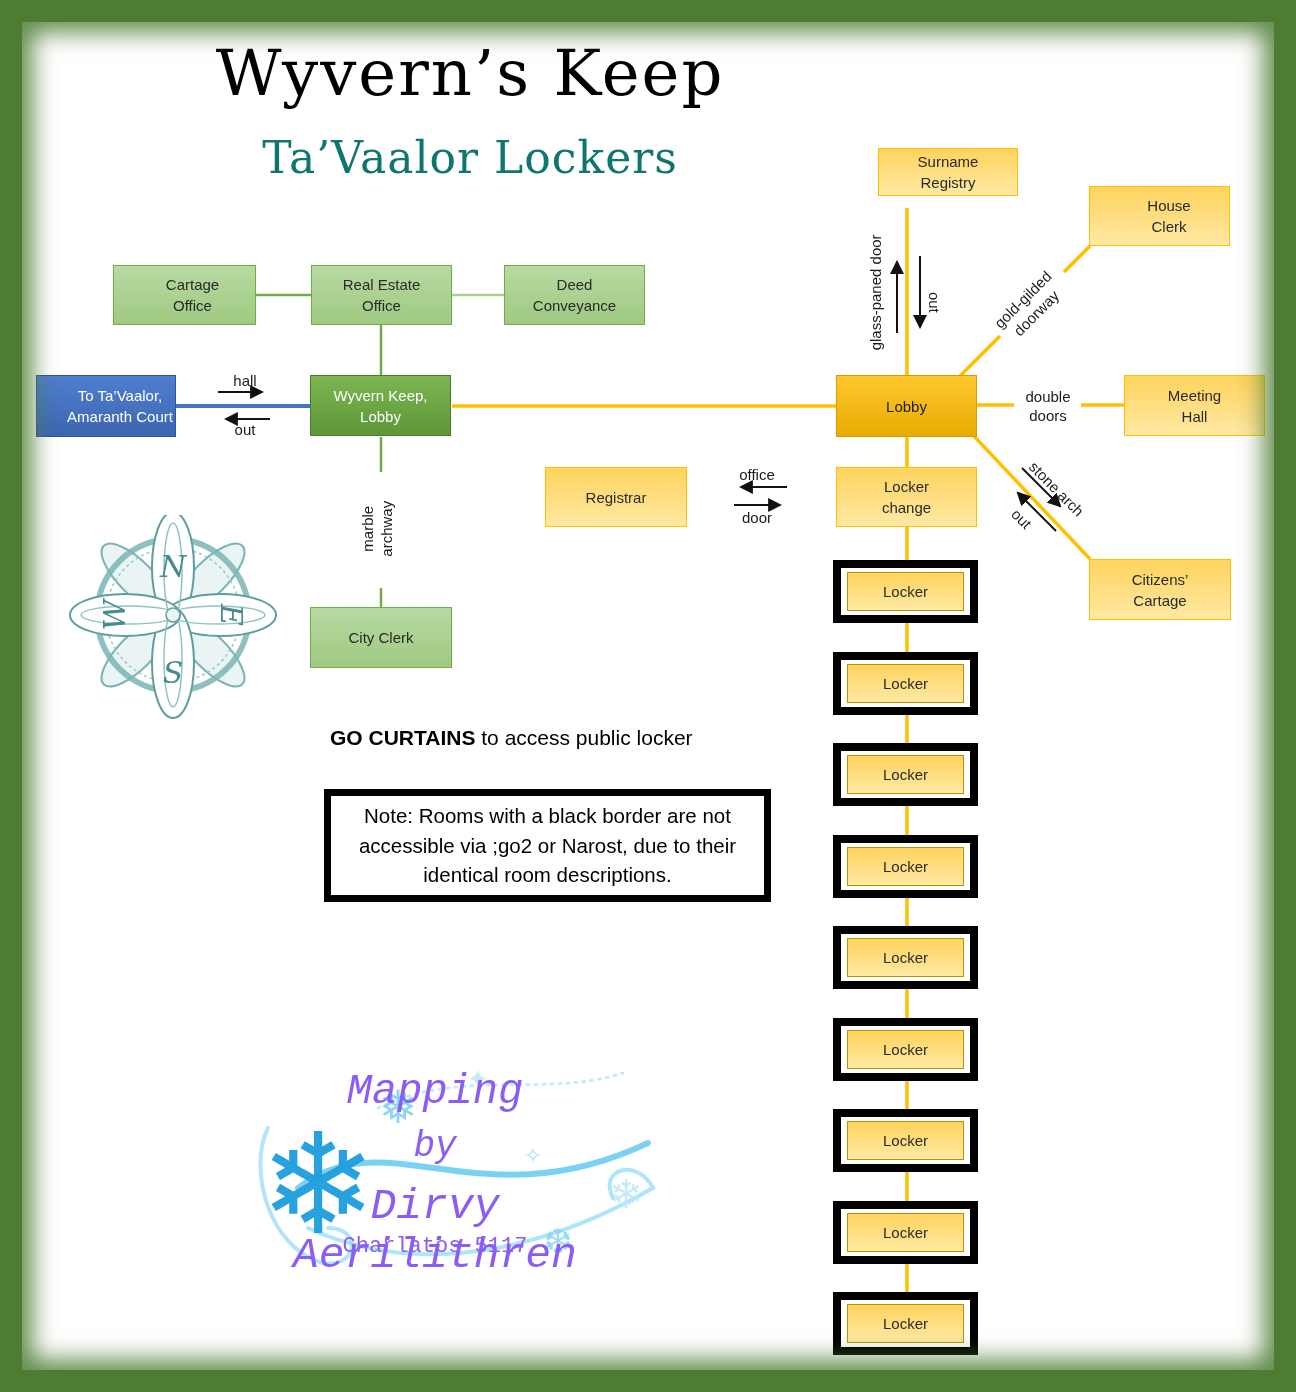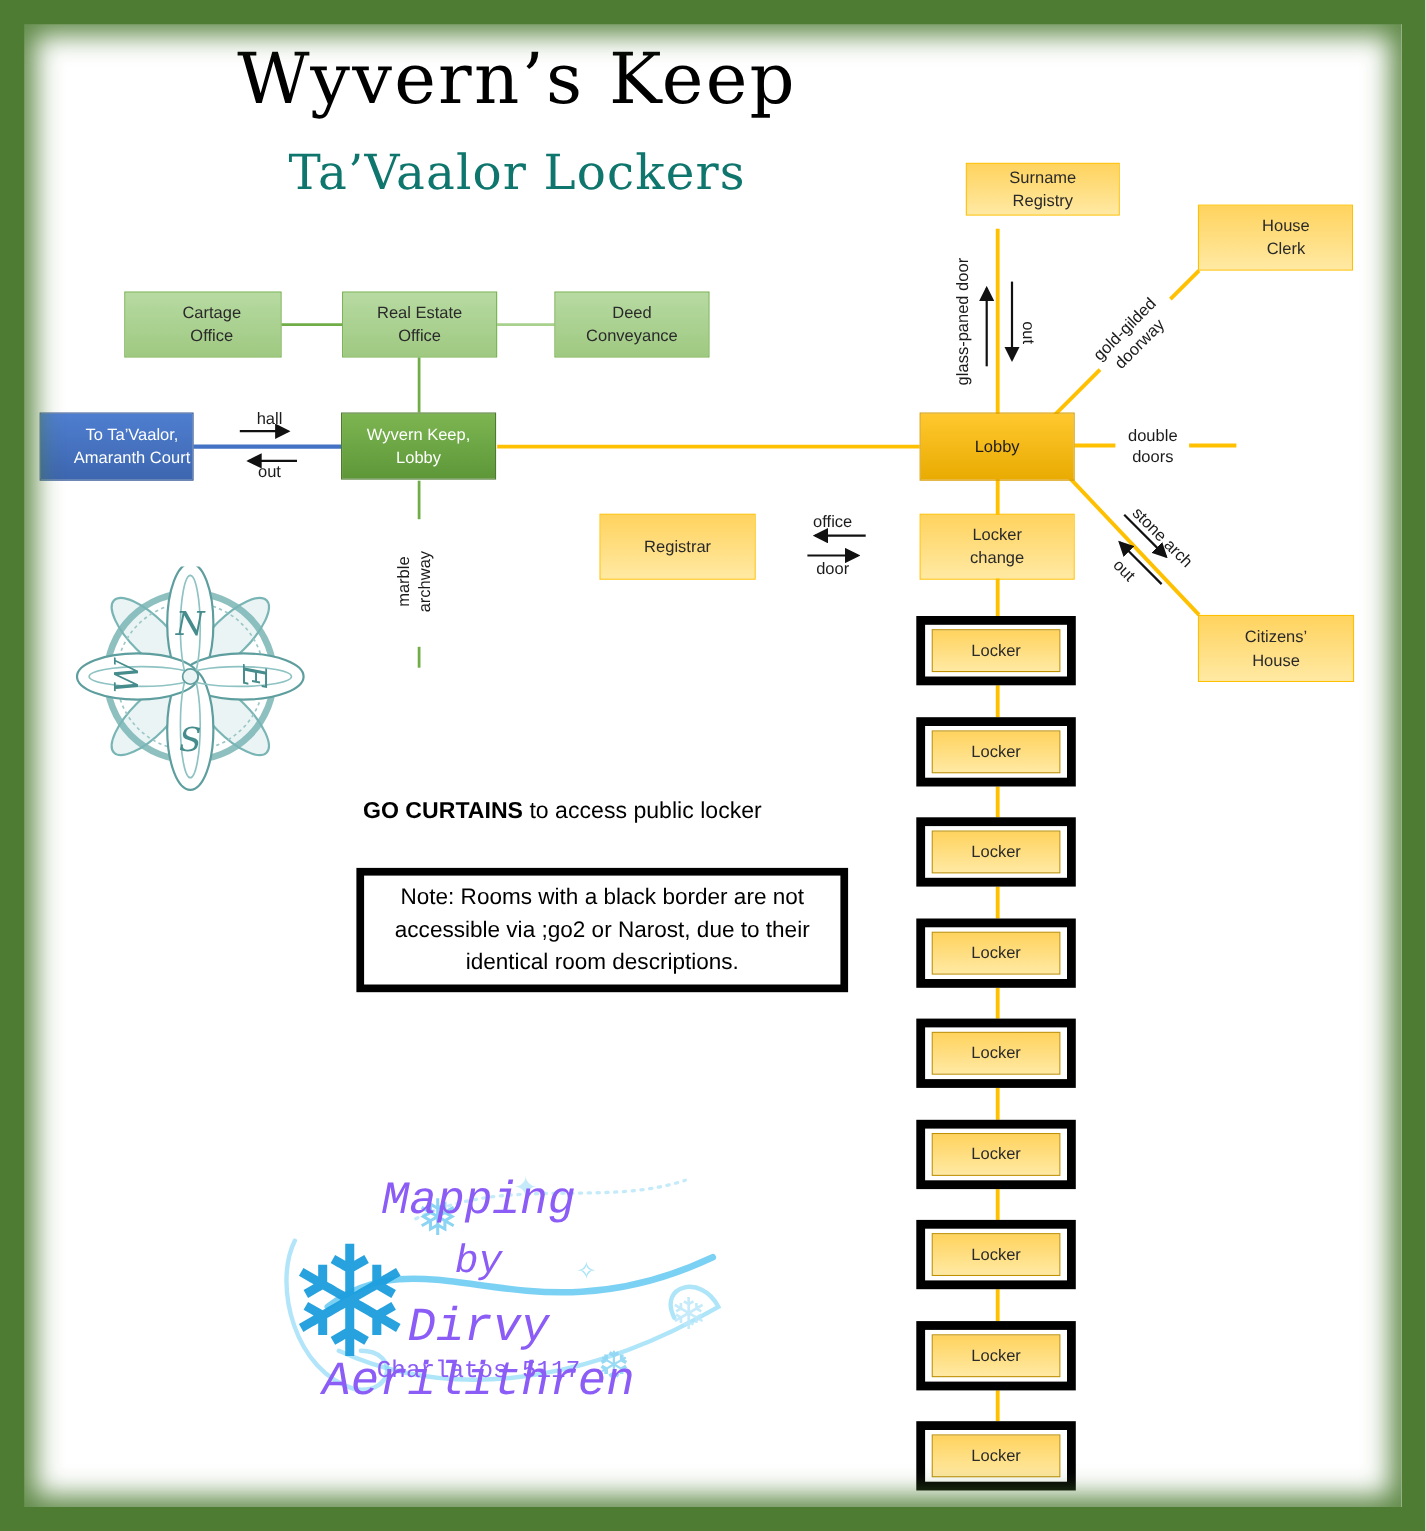--- a/index.html
+++ b/index.html
@@ -99,30 +99,33 @@
   <div class="room green" style="left:113px;top:265px;width:143px;height:60px;padding-left:16px;">Cartage
 Office</div>
   <div class="room green" style="left:311px;top:265px;width:141px;height:60px;">Real Estate
 Office</div>
   <div class="room green" style="left:504px;top:265px;width:141px;height:60px;">Deed
 Conveyance</div>
   <div class="room blue" style="left:36px;top:375px;width:140px;height:62px;">To Ta’Vaalor,
 Amaranth Court</div>
   <div class="room darkgreen" style="left:310px;top:375px;width:141px;height:61px;">Wyvern Keep,
 Lobby</div>
+  <div class="room green" style="left:310px;top:607px;width:142px;height:61px;">City Clerk</div>
   <div class="room orange" style="left:878px;top:148px;width:140px;height:48px;">Surname
 Registry</div>
   <div class="room orange" style="left:1089px;top:186px;width:141px;height:60px;padding-left:19px;">House
 Clerk</div>
   <div class="room gold" style="left:836px;top:375px;width:141px;height:62px;">Lobby</div>
+  <div class="room orange" style="left:1124px;top:375px;width:141px;height:61px;">Meeting
+Hall</div>
   <div class="room orange" style="left:545px;top:467px;width:142px;height:60px;">Registrar</div>
   <div class="room orange" style="left:836px;top:467px;width:141px;height:60px;">Locker
 change</div>
   <div class="room orange" style="left:1089px;top:559px;width:142px;height:61px;">Citizens’
-House</div>
+Cartage</div>
 
   <div>
       <div class="locker-outer" style="top: 560px;">
         <div class="locker-inner">Locker</div>
       </div>
       <div class="locker-outer" style="top: 651.5px;">
         <div class="locker-inner">Locker</div>
       </div>
       <div class="locker-outer" style="top: 743px;">
         <div class="locker-inner">Locker</div>

